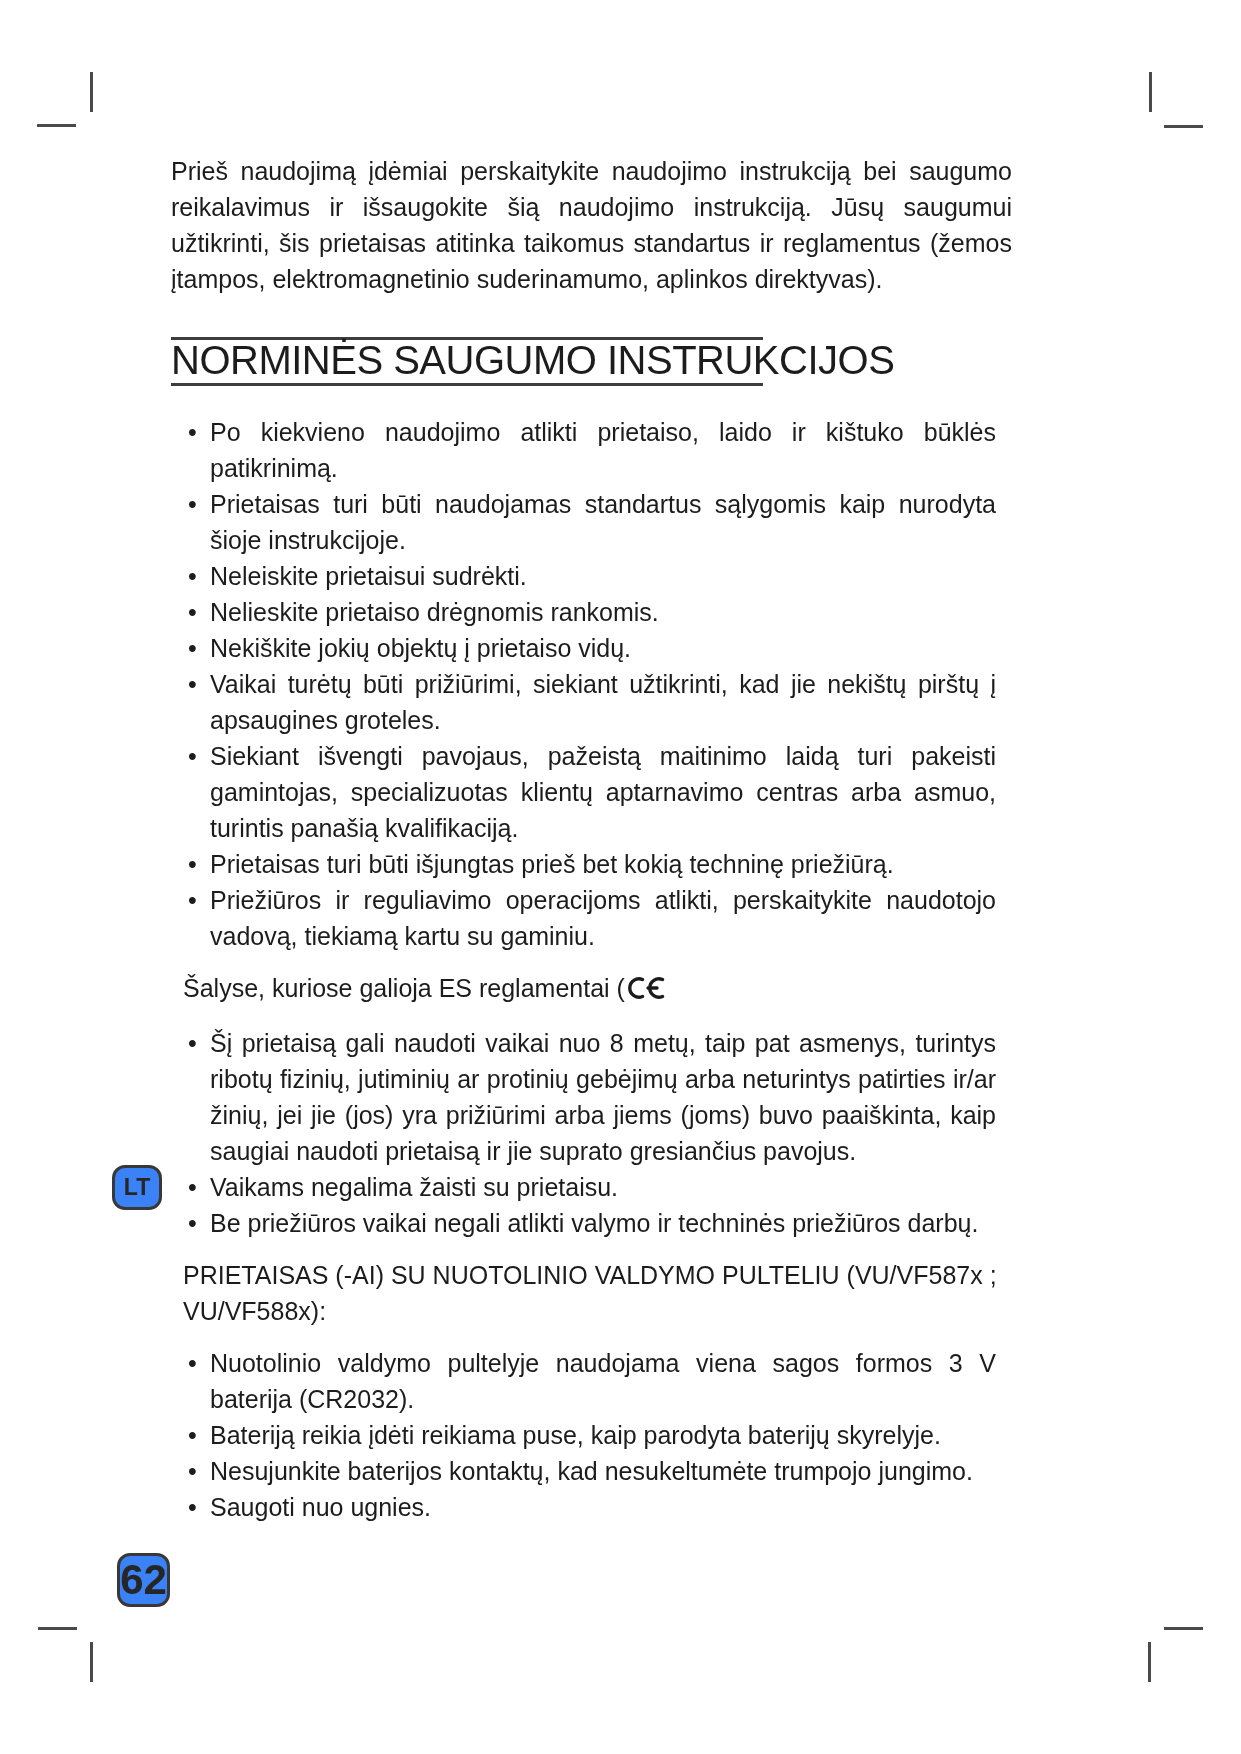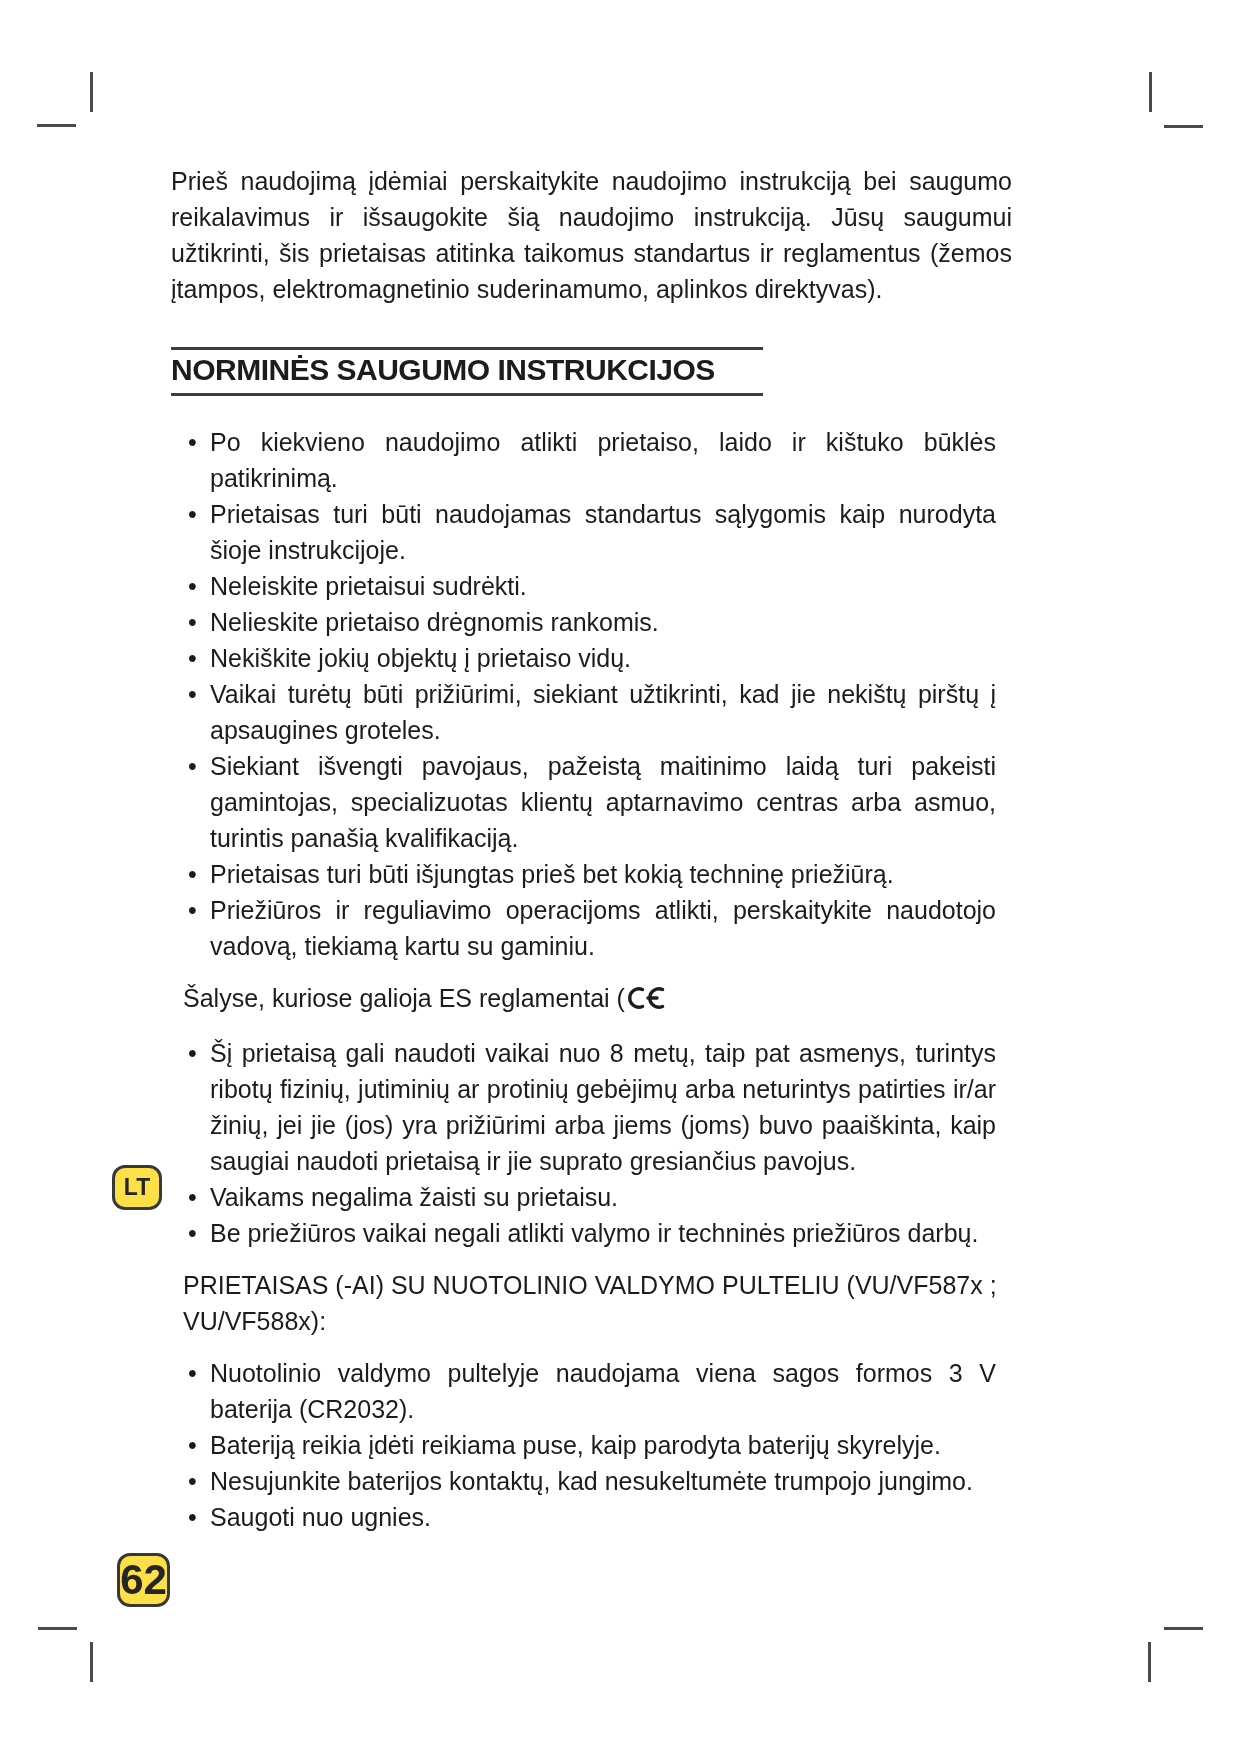--- a/index.html
+++ b/index.html
@@ -15,39 +15,39 @@
 
   
   .crop { position: absolute; background: #4a4a4a; }
   .crop.v { width: 3px; height: 40px; }
   .crop.h { width: 39px; height: 3px; }
 
   
   .content {
     position: absolute;
     left: 171px;
-    top: 163px;
+    top: 153px;
     width: 841px;
     font-size: 25px;
     line-height: 36px;
   }
 
   .intro {
     margin: 0;
     text-align: justify;
   }
 
   .section-title {
     margin-top: 40px;
     width: 592px;
     border-top: 3px solid #3d3d3d;
     border-bottom: 3px solid #3d3d3d;
     padding: 3px 0 6px 0;
-    font-size: 30px;
-    font-weight: 700;
+    font-size: 40px;
+    font-weight: 400;
     letter-spacing: -0.5px;
     line-height: 34px;
     white-space: nowrap;
   }
 
   ul.rules {
     list-style: none;
     margin: 16px;
     padding: 0;
   }
@@ -83,21 +83,21 @@
 
   .badge {
     position: absolute;
     display: flex;
     align-items: center;
     justify-content: center;
     border: 3px solid #383838;
     border-radius: 13px;
     font-weight: 700;
     color: #262626;
-    background: #fde047;
+    background: #3b82f6;
   }
   .lt-badge {
     left: 112px; top: 1165px;
     width: 44px; height: 39px;
     font-size: 23px;
   }
   .page-badge {
     left: 117px; top: 1553px;
     width: 47px; height: 48px;
     font-size: 42px;

